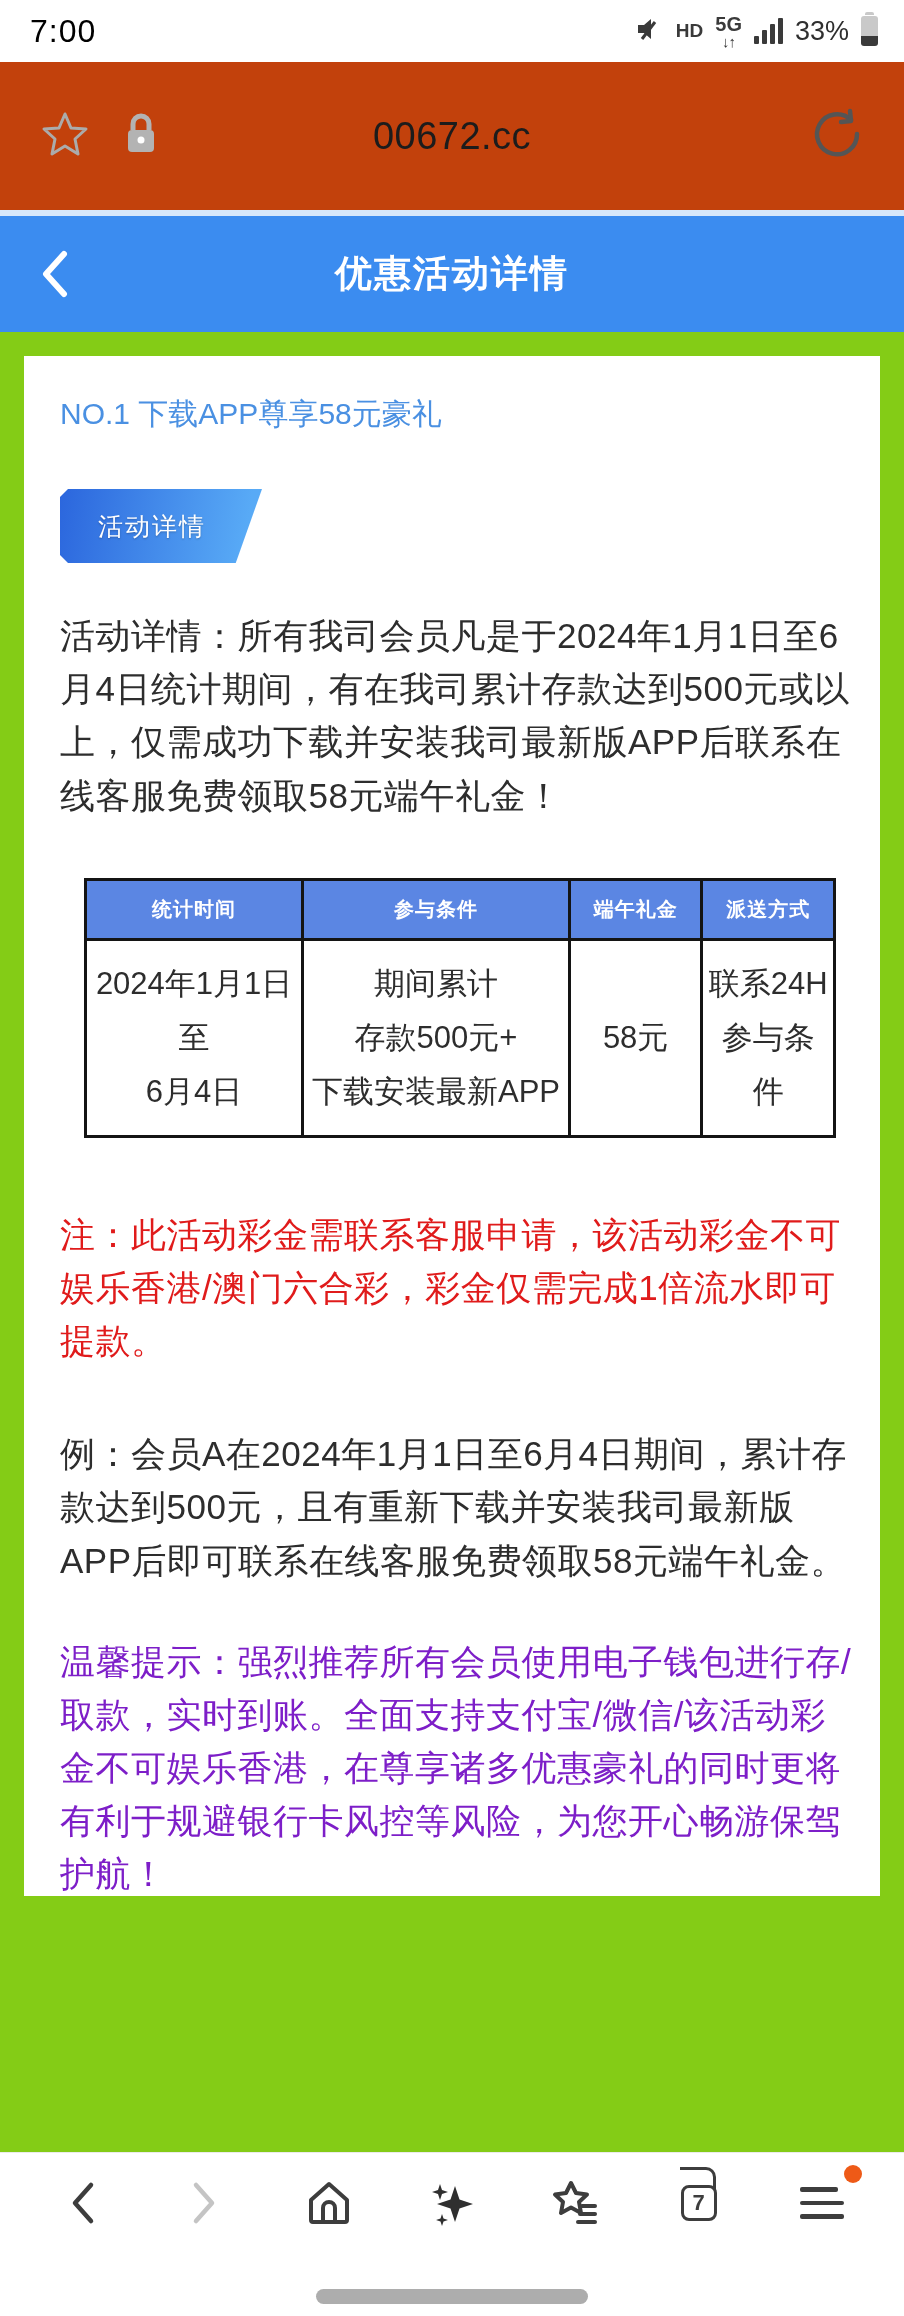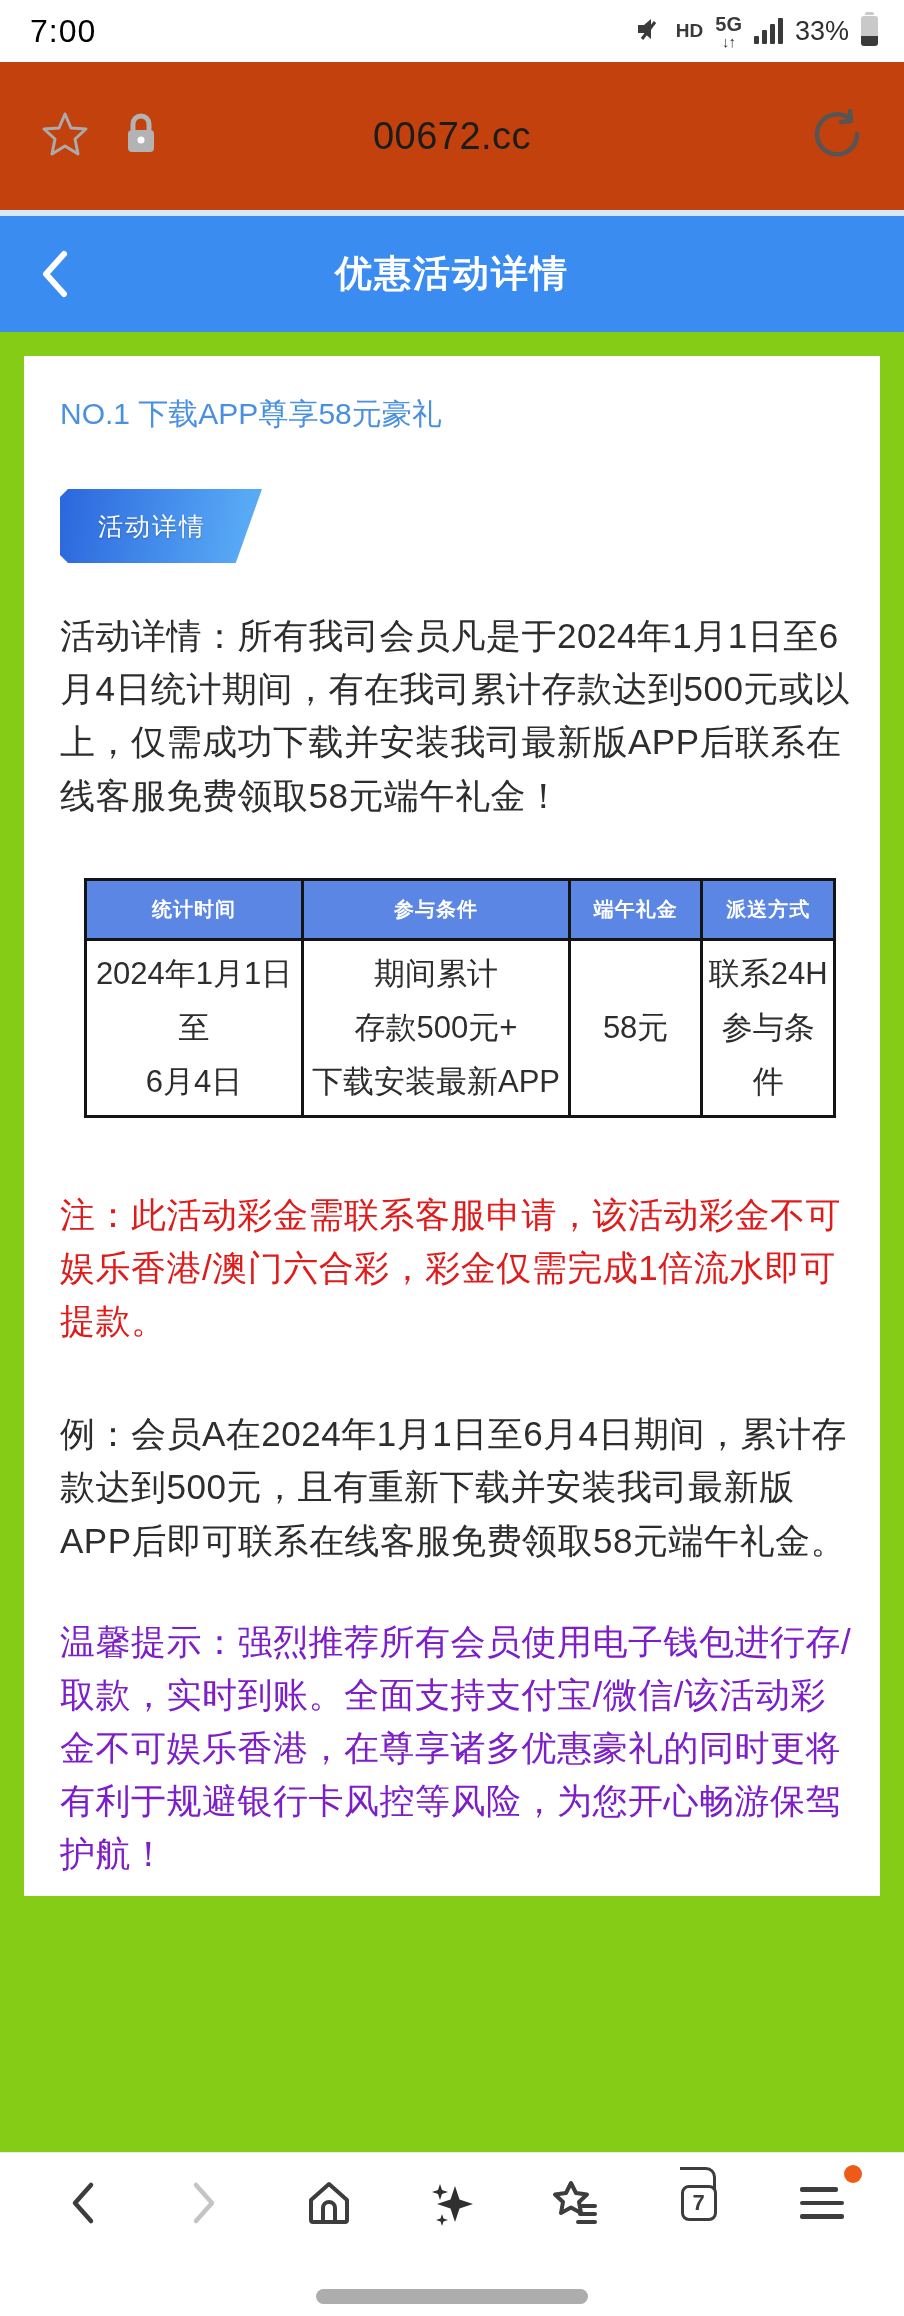--- a/index.html
+++ b/index.html
@@ -47,21 +47,21 @@
   .para { font-size:35px; line-height:1.52; color:#2d2d2d; letter-spacing:.5px; }
   .intro   { margin:46px 0 0 6px; width:800px; }
   .note    { margin:70px 0 0 6px; width:800px; color:#e01b1b; }
   .example { margin:60px 0 0 6px; width:800px; }
   .tip     { margin:48px 0 0 6px; width:800px; color:#7d1ec8; }
 
   
   .promo-table { margin:56px 0 0 30px; width:752px; border-collapse:collapse; table-layout:fixed; }
   .promo-table th, .promo-table td { border:3px solid #141414; text-align:center; }
   .promo-table th { background:#5b86e3; color:#fff; font-size:20px; font-weight:bold; padding:15px 2px; letter-spacing:1px; }
-  .promo-table td { font-size:31px; color:#2d2d2d; padding:6px 4px; vertical-align:middle; }
+  .promo-table td { font-size:31px; color:#2d2d2d; padding:16px 4px; vertical-align:middle; }
   .cell-line { line-height:1.74; }
   .col-time{width:29%;} .col-cond{width:35.6%;} .col-gift{width:17.7%;} .col-deliv{width:17.7%;}
 
   
   .bottom-nav { position:absolute; left:0; right:0; bottom:0; height:164px; background:#fff; border-top:1px solid #ebebeb; }
   .nav-row { display:flex; justify-content:space-between; align-items:center; padding:24px 56px 0; }
   .nav-item { position:relative; width:52px; height:52px; display:flex; align-items:center; justify-content:center; }
   .tabs-box { position:relative; width:36px; height:36px; border:3.5px solid #3d3d3d; border-radius:8px; background:#fff; display:flex; align-items:center; justify-content:center; }
   .tabs-back { position:absolute; top:-10px; left:7px; width:36px; height:36px; border-top:3.5px solid #3d3d3d; border-right:3.5px solid #3d3d3d; border-radius:0 10px 0 0; }
   .tab-count { font-size:22px; font-weight:bold; color:#3d3d3d; }

